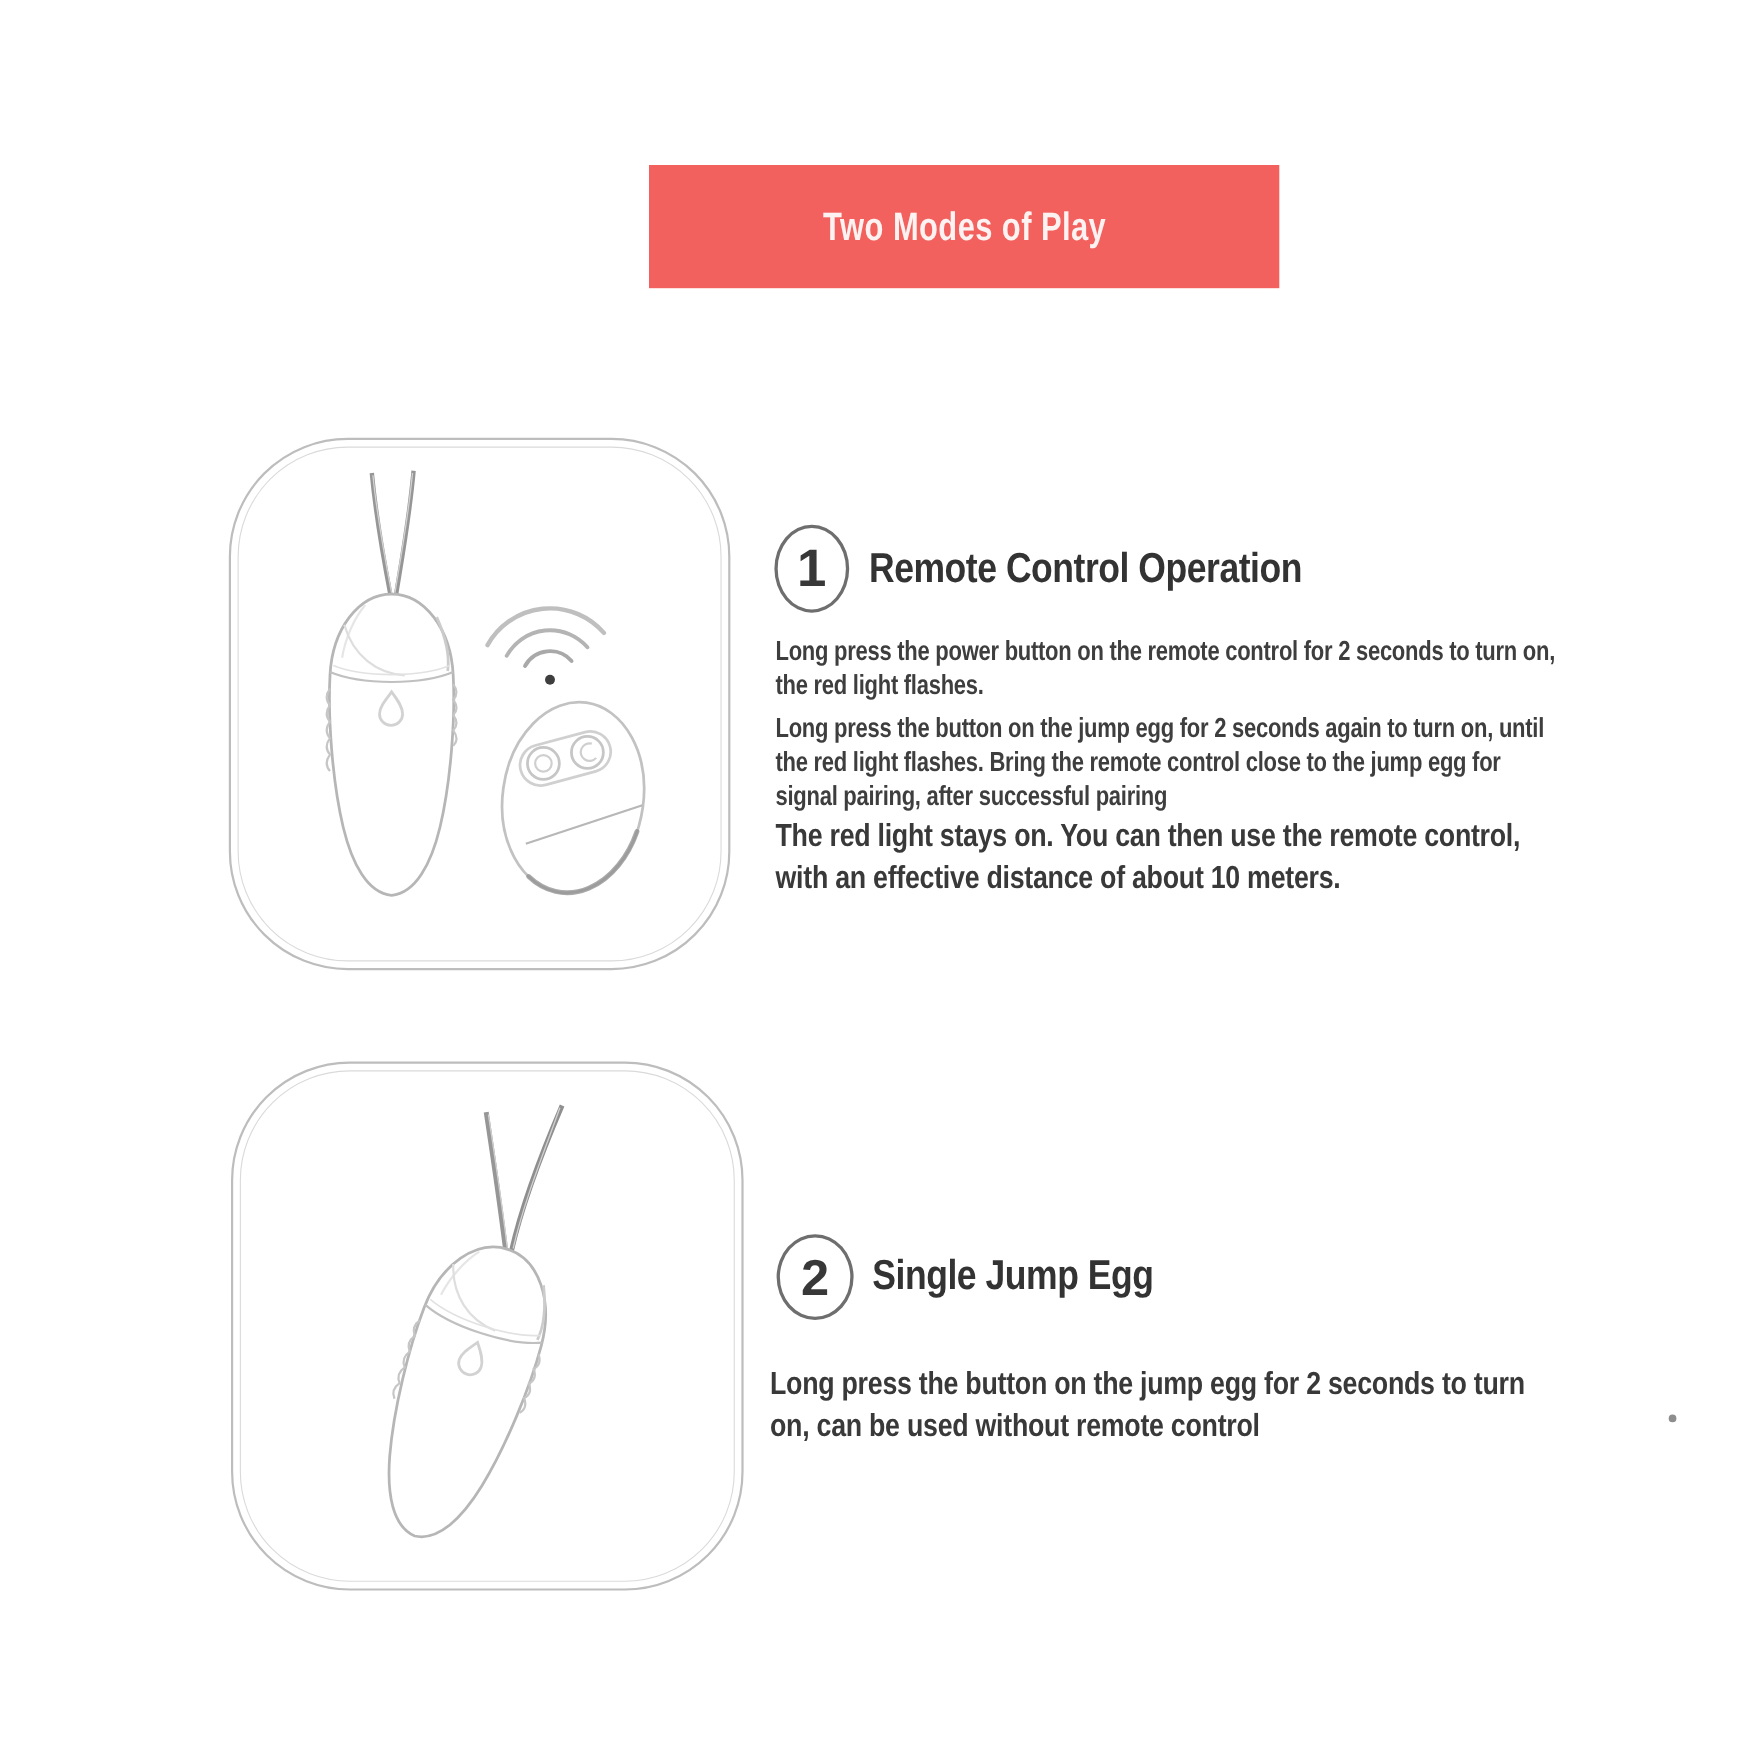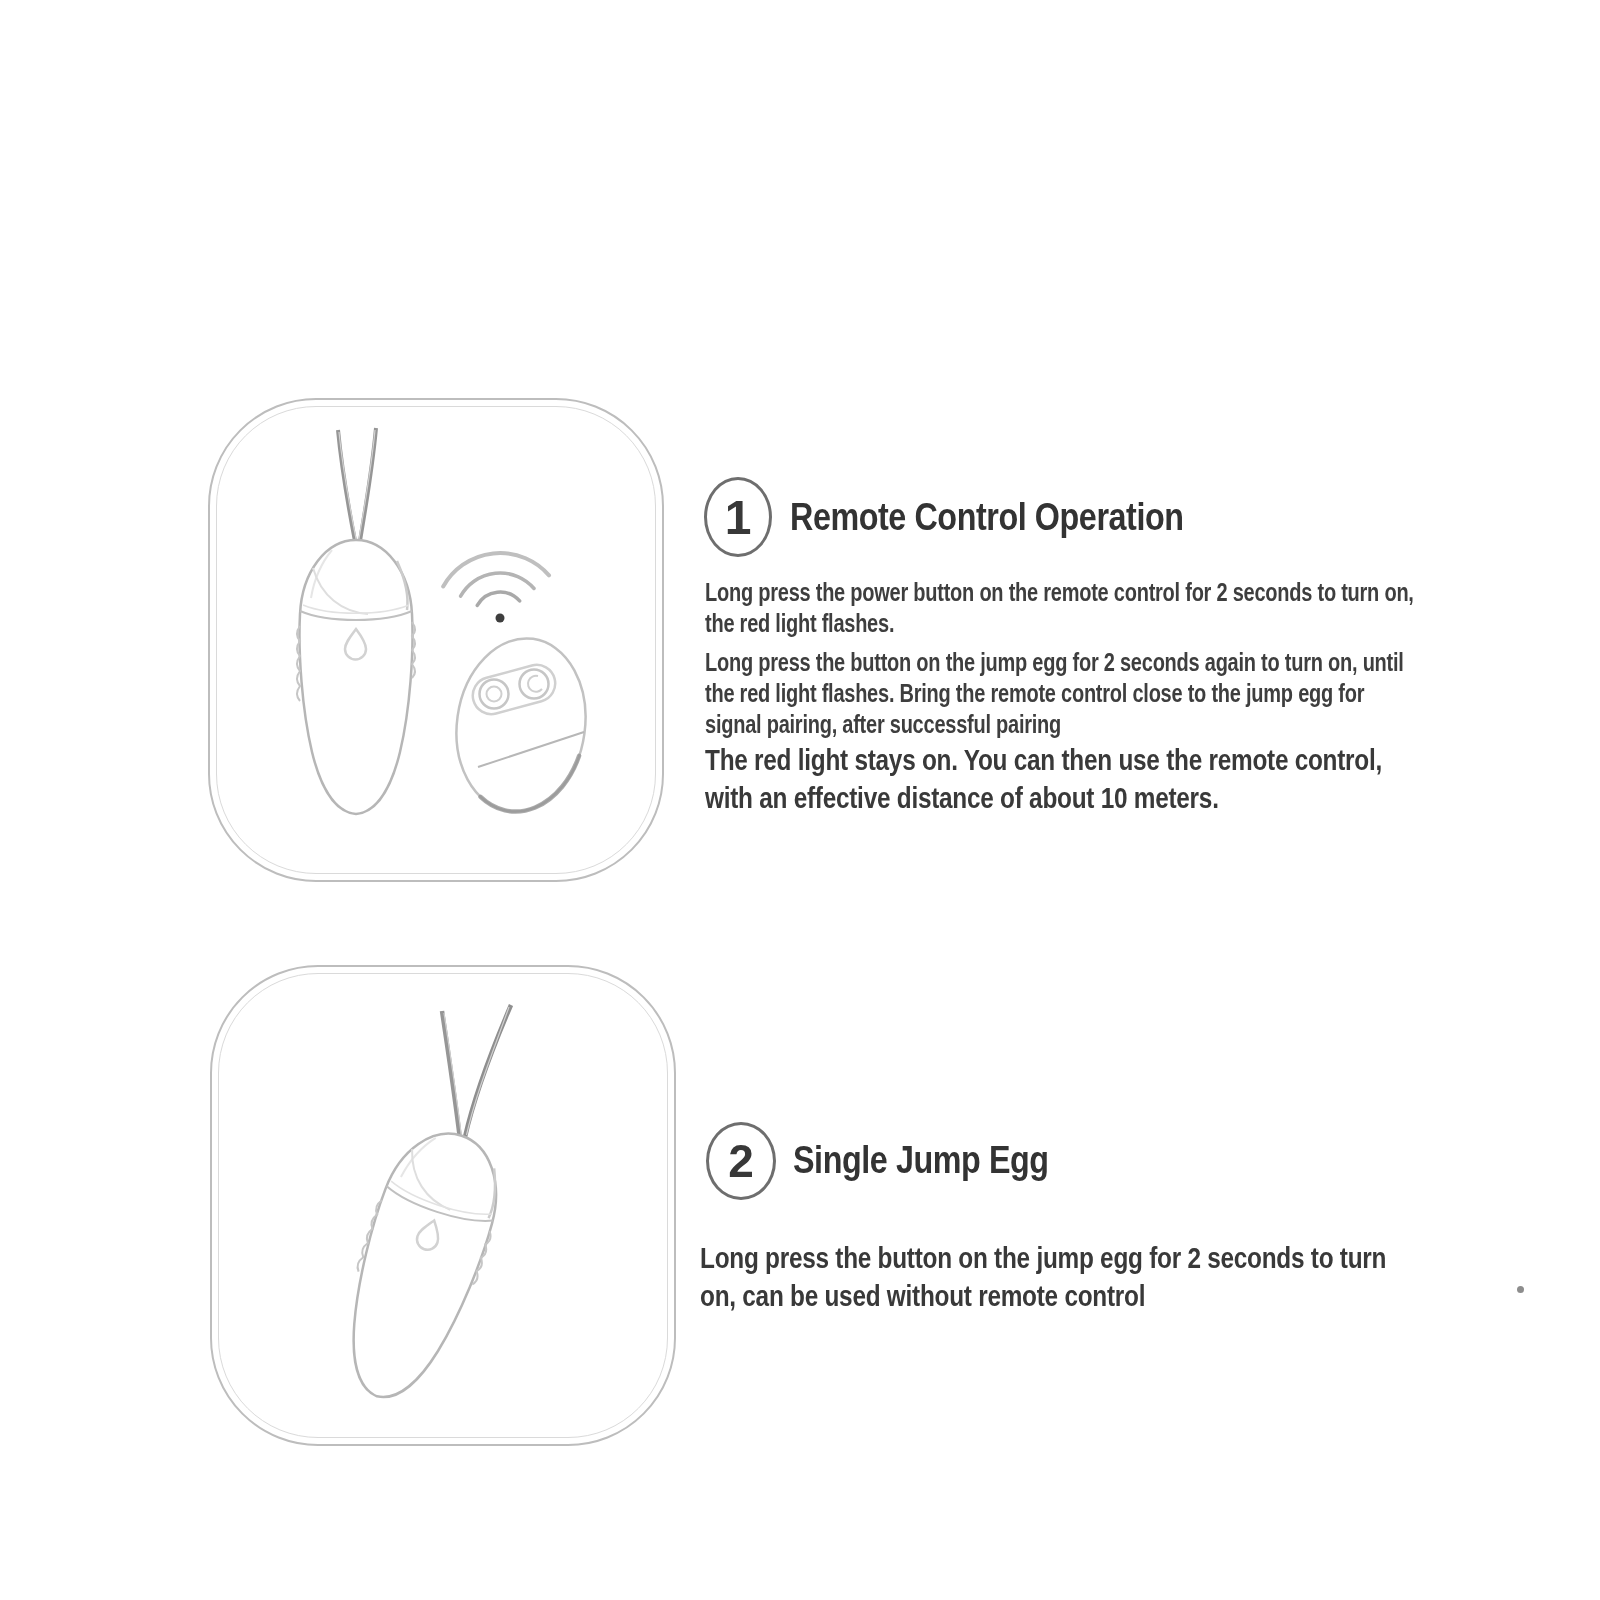--- a/index.html
+++ b/index.html
@@ -65,20 +65,23 @@
   .stray-dot {
     position:absolute; left:1517px; top:1286px; width:7px; height:7px;
     border-radius:50%; background:#8d8d8d;
   }
 </style>
 </head>
 <body>
 
 <div id="canvas">
 
+  <div class="banner">
+    <span class="banner-label">Two Modes of Play</span>
+  </div>
 
   <div class="illu-box" id="box-1">
     <svg viewBox="0 0 452 480" width="452" height="480">
 
       <g>
         <path d="M128,30 C132,72 139,110 145,141" stroke="#969696" stroke-width="4" fill="none"></path>
         <path d="M166,28 C162,72 155,110 150,141" stroke="#969696" stroke-width="4" fill="none"></path>
         <path d="M129,32 C133,72 140,108 146,139" stroke="#d2d2d2" stroke-width="1.2" fill="none"></path>
         <path d="M165,30 C161,72 154,108 149,139" stroke="#d2d2d2" stroke-width="1.2" fill="none"></path>
       </g>

